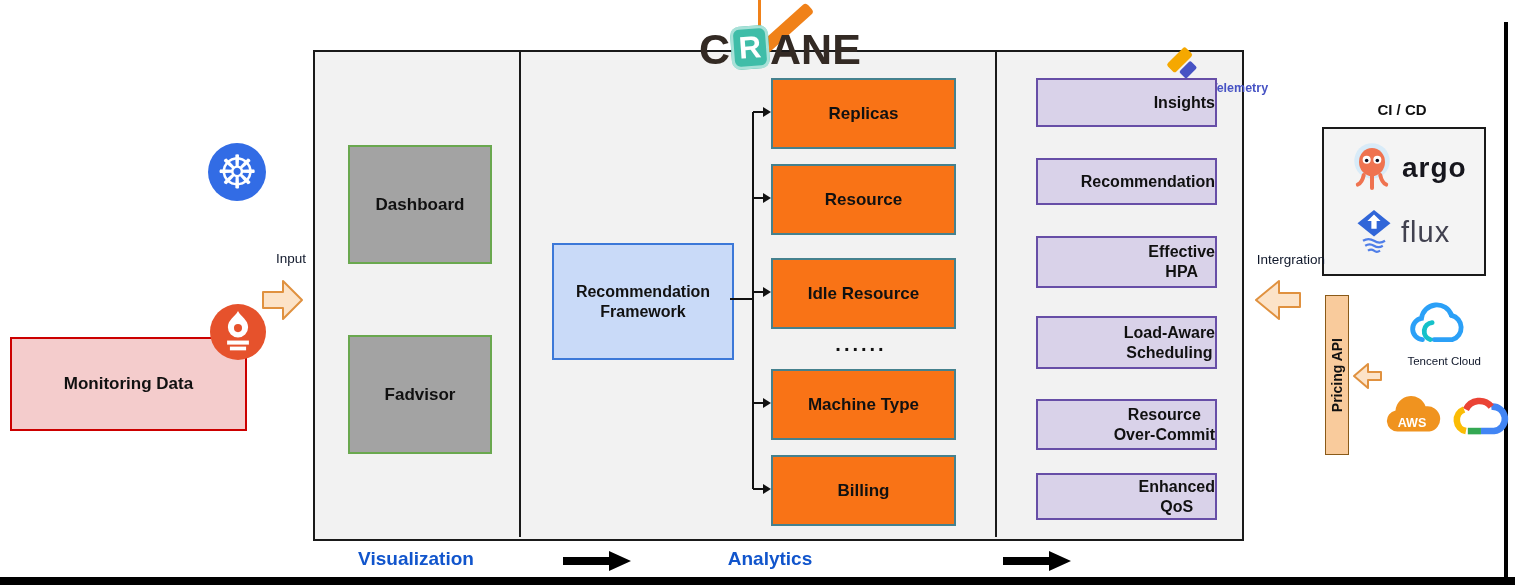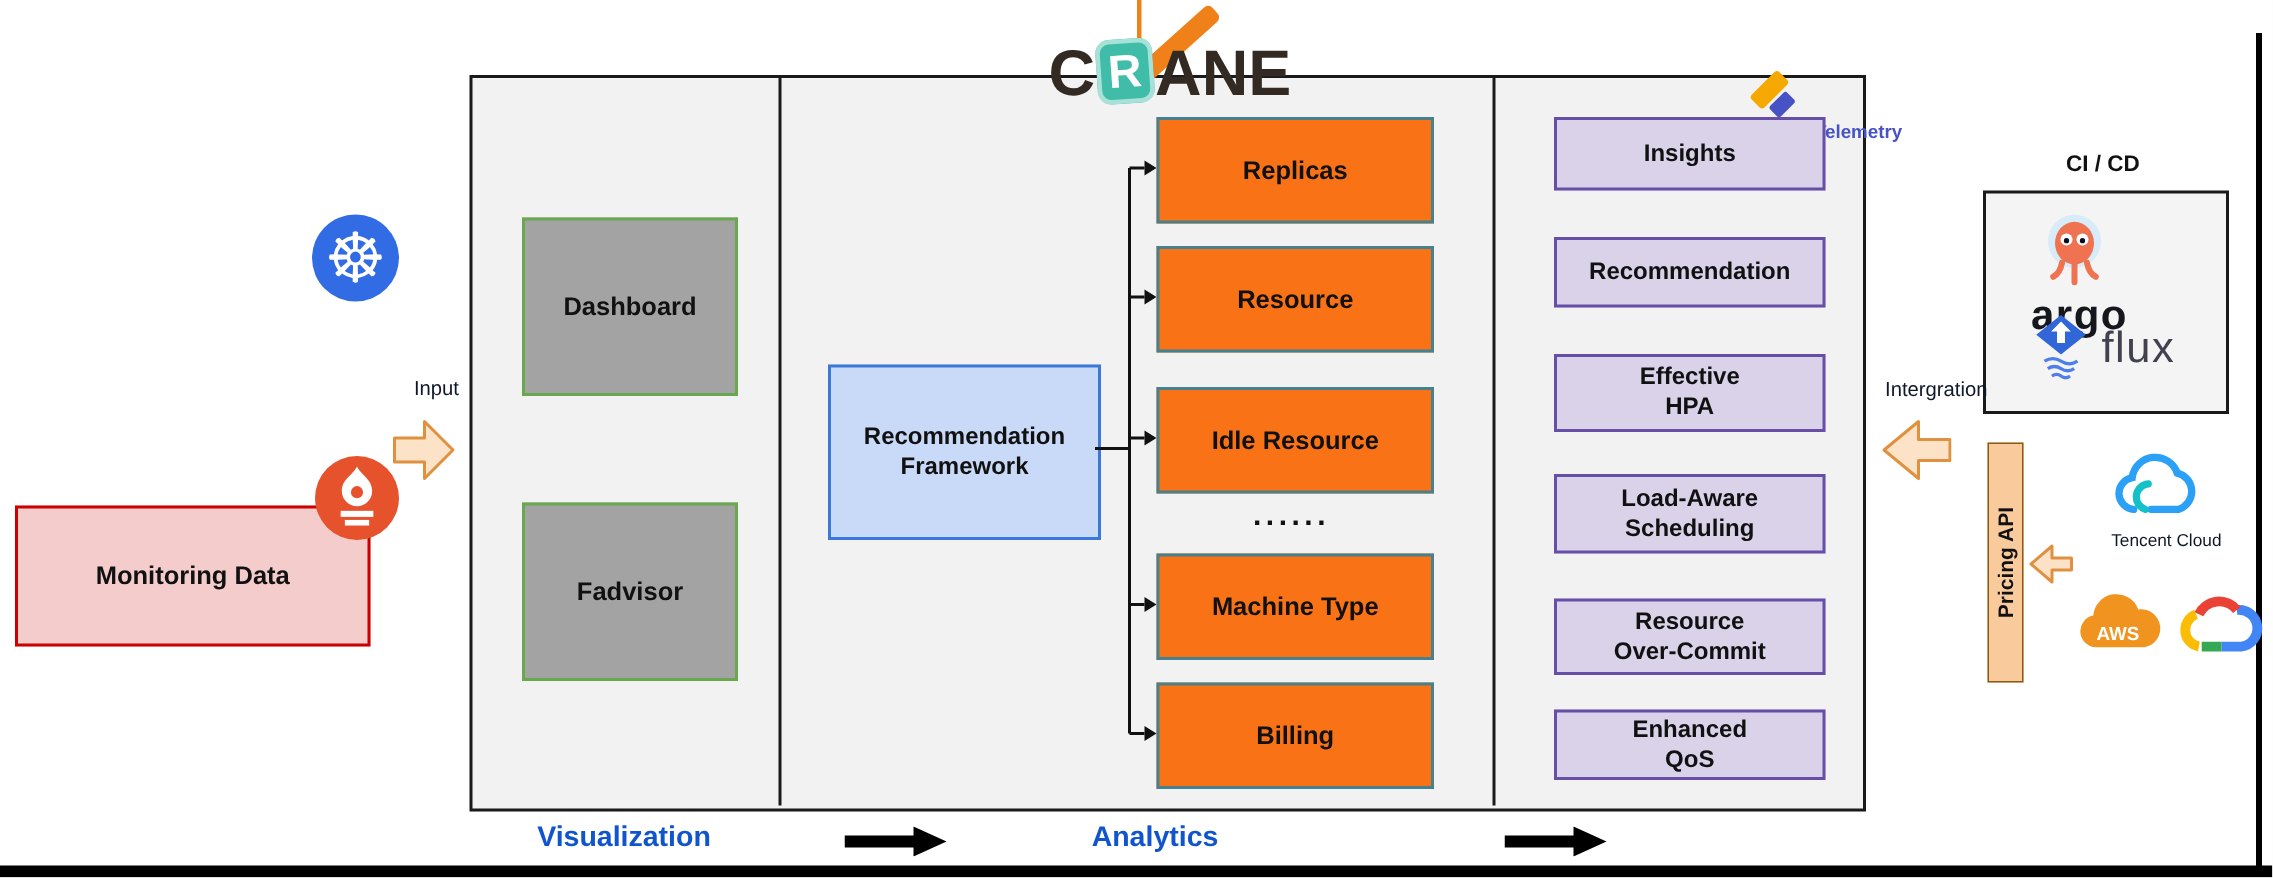--- a/index.html
+++ b/index.html
@@ -8,21 +8,21 @@
   .abs{position:absolute;}
   .box{position:absolute;display:flex;align-items:center;justify-content:center;
        text-align:center;font-weight:bold;color:#111;white-space:pre-line;line-height:1.25;}
   .panel{position:absolute;background:#f2f2f2;border:2px solid #1a1a1a;}
   .divider{position:absolute;width:2px;background:#1a1a1a;}
   .blue-box{background:#cfe2f3;border:2px solid #3d85c6;font-size:17px;}
   .red-box{background:#f4cccc;border:2px solid #cc0000;font-size:17px;}
   .green-box{background:#a3a3a3;border:2px solid #6aa84f;font-size:17px;}
   .fw-box{background:#c9daf8;border:2px solid #3c78d8;font-size:16px;}
   .teal-box{background:#f97316;border:2px solid #45818e;font-size:17px;}
-  .purple-box{background:#d9d2e9;border:2px solid #674ea7;font-size:16px;}
+  .purple-box{background:#d9d2e9;border:2px solid #674ea7;font-size:16px;justify-content:flex-end;}
   .label{position:absolute;color:#0f172a;font-size:13.5px;text-align:right;}
   .footer-label{position:absolute;color:#1155cc;font-weight:bold;font-size:19px;
                 text-align:center;width:170px;}
   .ellipsis{position:absolute;font-weight:bold;font-size:20px;letter-spacing:3px;
             color:#111;text-align:center;}
   .k8s-circle{position:absolute;width:58px;height:58px;border-radius:50%;background:#326ce5;
               display:flex;align-items:center;justify-content:center;color:#fff;
               font-family:"DejaVu Sans",sans-serif;font-size:46px;line-height:1;}
   .pricing{position:absolute;background:#f9cb9c;border:1.5px solid #8a5a18;
            display:flex;align-items:center;justify-content:center;}
@@ -158,21 +158,21 @@
   <div class="box purple-box" style="left:1036px;top:473px;width:177px;height:43px;">
     <span>Enhanced
 QoS</span>
   </div>
 
   <div class="box" style="left:1322px;top:100px;width:160px;height:20px;font-size:15px;background:none;border:none;">
     <span>CI / CD</span>
   </div>
   <div class="cicd-box" style="left:1322px;top:127px;width:160px;height:145px;"></div>
 
-  <div class="logo-row" style="left:1348px;top:142px;flex-direction:column;">
+  <div class="logo-row" style="left:1348px;top:142px;">
     <svg width="48" height="52" viewBox="0 0 40 44">
       <circle cx="20" cy="16" r="15" fill="#d8ebf8"></circle>
       <ellipse cx="20" cy="17" rx="11" ry="12" fill="#ef7350"></ellipse>
       <circle cx="15.5" cy="15" r="3.4" fill="#fff"></circle>
       <circle cx="24.5" cy="15" r="3.4" fill="#fff"></circle>
       <circle cx="15.5" cy="15.6" r="1.5" fill="#0c0c20"></circle>
       <circle cx="24.5" cy="15.6" r="1.5" fill="#0c0c20"></circle>
       <path d="M13 28c-1 5-3 7-5 8M20 29v10M27 28c1 5 3 7 5 8" stroke="#ef7350" stroke-width="3.4" fill="none" stroke-linecap="round"></path>
     </svg>
     <span class="argo-text" style="margin-left:6px;">argo</span>

